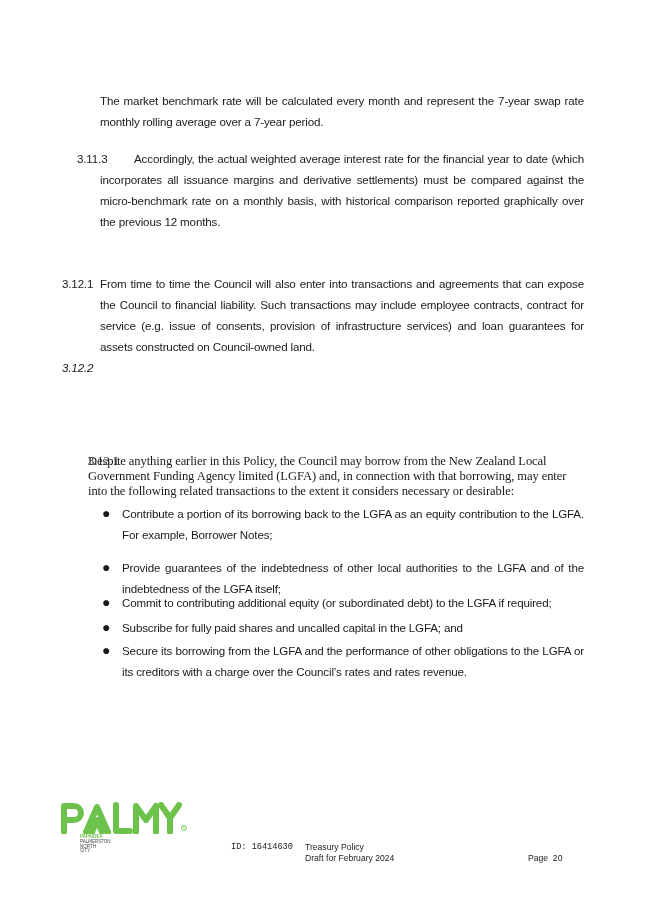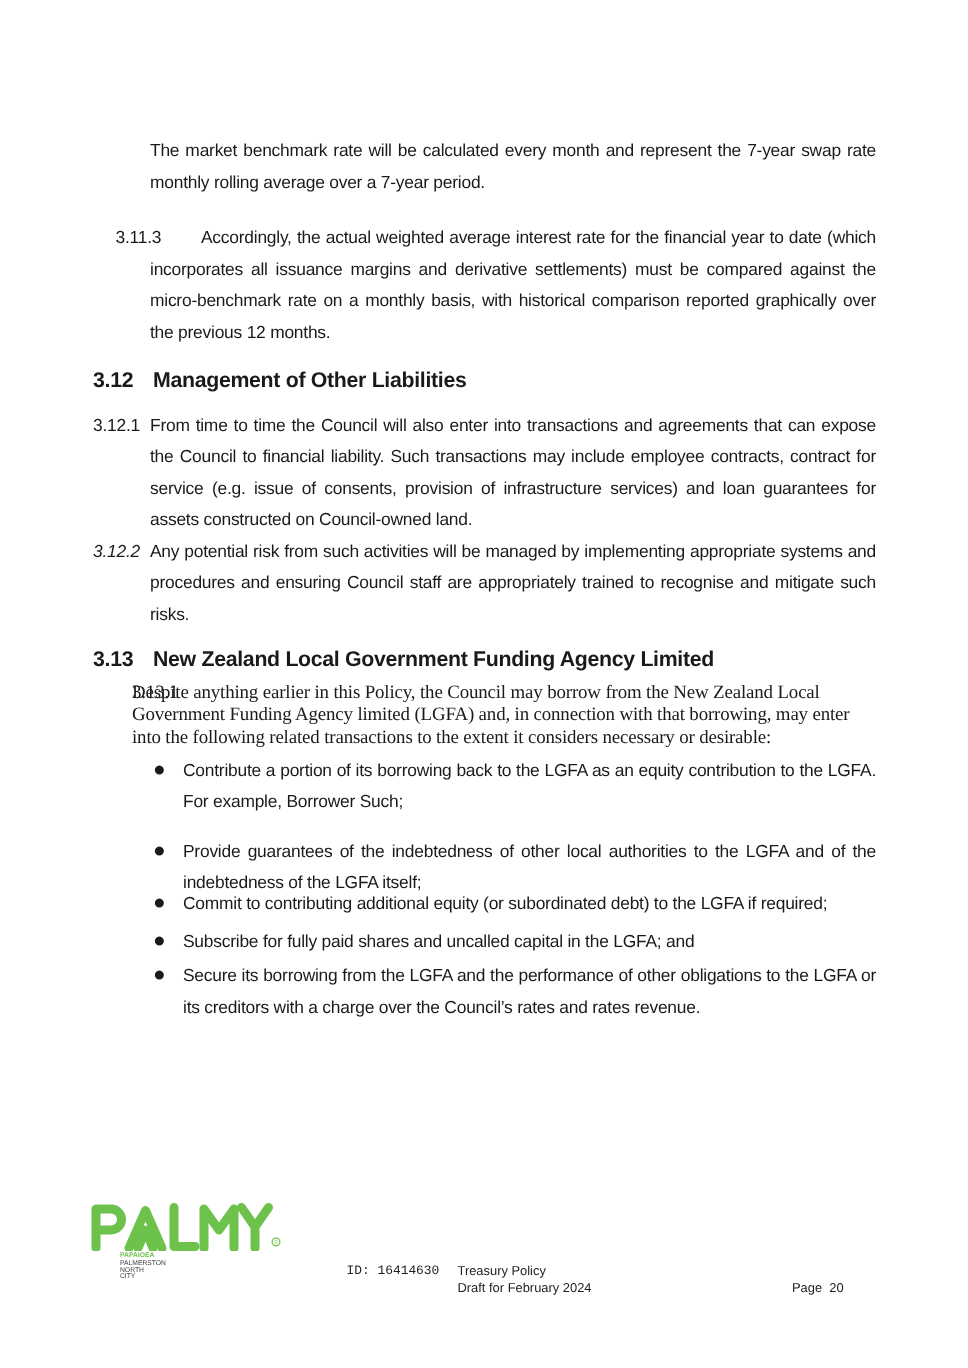--- a/index.html
+++ b/index.html
@@ -22,41 +22,34 @@
 
 <div class="page">
 
   <div class="para" style="left:100px; top:90px; width:484px;">The market benchmark rate will be calculated every month and represent the 7-year swap rate monthly rolling average over a 7-year period.</div>
 
   <div class="num" style="left:77px; top:148px;text-align:right;">3.11.3</div>
   <div class="para" style="left:100px; top:148px; width:484px; text-indent:0;">
     <span style="display:inline-block; width:34px;"></span><span>Accordingly, the actual weighted average interest rate for the financial year to date (which incorporates all issuance margins and derivative settlements) must be compared against the micro-benchmark rate on a monthly basis, with historical comparison reported graphically over the previous 12 months.</span>
   </div>
 
-  <div class="h2" style="left:62px; top:246px;">
-    <span class="hn">3.12</span><span>Management of Other Liabilities</span>
-  </div>
 
   <div class="num" style="left:62px; top:273px;">3.12.1</div>
   <div class="para" style="left:100px; top:273px; width:484px;">From time to time the Council will also enter into transactions and agreements that can expose the Council to financial liability.  Such transactions may include employee contracts, contract for service (e.g. issue of consents, provision of infrastructure services) and loan guarantees for assets constructed on Council-owned land.</div>
 
   <div class="num" style="left:62px; top:357px;font-style:italic;">3.12.2</div>
-  <div class="para" style="left:100px; top:357px; width:484px;">Any potential risk from such activities will be managed by implementing appropriate systems and procedures and ensuring Council staff are appropriately trained to recognise and mitigate such risks.</div>
 
-  <div class="h2" style="left:62px; top:432px;">
-    <span class="hn">3.13</span><span>New Zealand Local Government Funding Agency Limited</span>
-  </div>
 
   <div class="serifpara" style="left:62px; top:454px;margin-left:26px;">3.13.1</div>
   <div class="serifpara" style="left:88px; top:454px; width:490px;">Despite anything earlier in this Policy, the Council may borrow from the New Zealand Local Government Funding Agency limited (LGFA) and, in connection with that borrowing, may enter into the following related transactions to the extent it considers necessary or desirable:</div>
 
   <div>
     <div>
       <span class="bullet" style="top:503px;">●</span>
-      <div class="btext" style="top:503px;">Contribute a portion of its borrowing back to the LGFA as an equity contribution to the LGFA. For example, Borrower Such;</div>
+      <div class="btext" style="top:503px;">Contribute a portion of its borrowing back to the LGFA as an equity contribution to the LGFA. For example, Borrower Notes;</div>
     </div>
     <div>
       <span class="bullet" style="top:557px;">●</span>
       <div class="btext" style="top:557px;">Provide guarantees of the indebtedness of other local authorities to the LGFA and of the indebtedness of the LGFA itself;</div>
     </div>
     <div>
       <span class="bullet" style="top:592px;">●</span>
       <div class="btext" style="top:592px; white-space:nowrap; text-align:left;">Commit to contributing additional equity (or subordinated debt) to the LGFA if required;</div>
     </div>
     <div>

